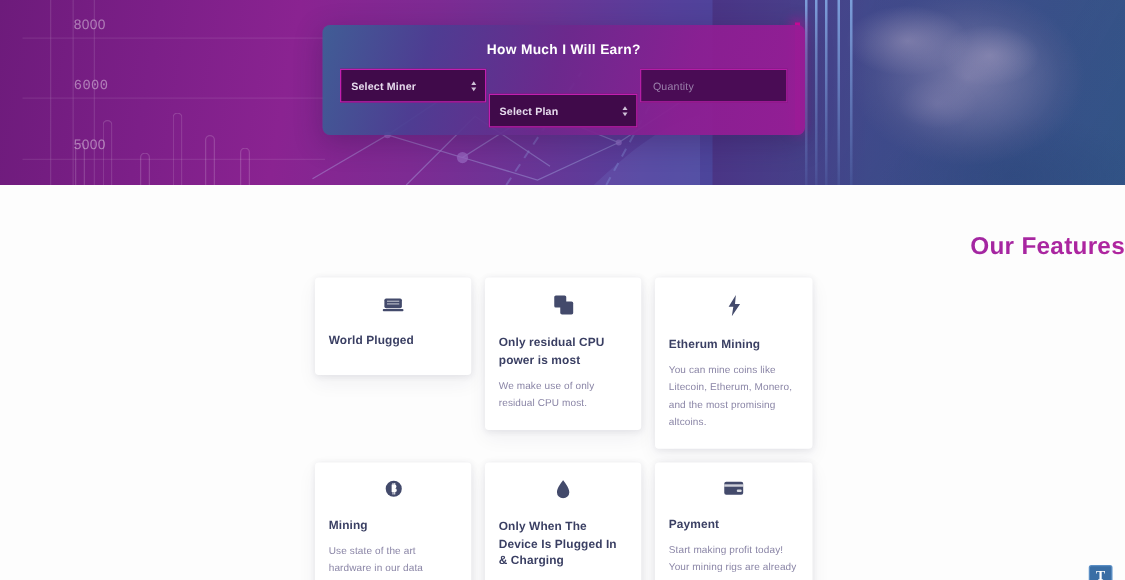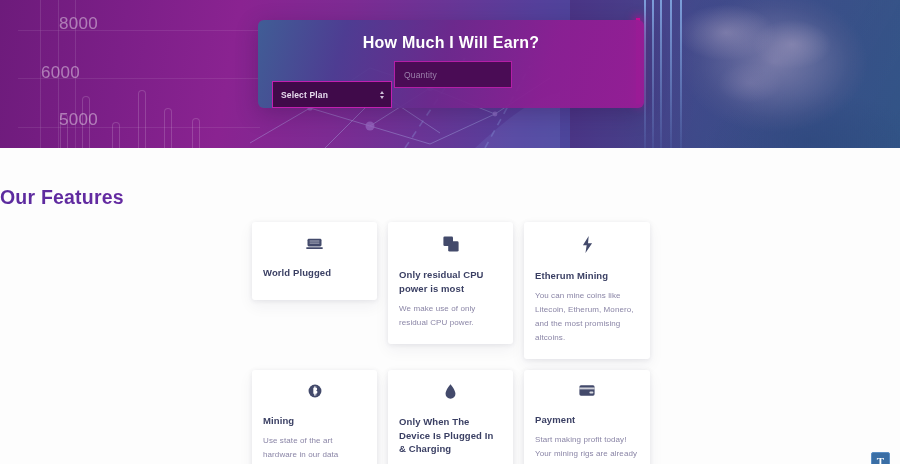--- a/index.html
+++ b/index.html
@@ -36,21 +36,21 @@
   }
   .hero-fade {
     position: absolute; right: 0; top: 0; width: 330px; height: 148px;
     background: linear-gradient(90deg, rgba(74,52,132,.95) 0%, rgba(60,70,130,.35) 38%, rgba(55,85,135,.10) 100%);
   }
   .hero-grid { position: absolute; left: 0; top: 0; width: 270px; height: 148px; opacity: .30; }
   .hero-grid .vl { position: absolute; top: 0; bottom: 0; width: 1px; background: rgba(255,255,255,.35); }
   .hero-grid .hl { position: absolute; left: 18px; right: 10px; height: 1px; background: rgba(255,255,255,.28); }
   .axis-label {
     position: absolute; color: rgba(255,255,255,.42);
-    font-size: 17px; letter-spacing: .3px; padding-left: 37px;
+    font-size: 11px; letter-spacing: .3px; padding-left: 37px;
   }
   .bars { position: absolute; left: 60px; bottom: 0; width: 240px; height: 70px; opacity: .35; }
   .bars i { position: absolute; bottom: 0; width: 8px; border: 1px solid rgba(255,255,255,.45);
             border-bottom: none; border-radius: 4px 4px 0 0; }
   .net { position: absolute; left: 230px; bottom: 0; width: 330px; height: 100px; opacity: .55; }
   .glow-bars { position: absolute; left: 640px; top: 0; width: 46px; height: 148px; opacity: .75; }
   .glow-bars i { position: absolute; top: 0; bottom: 0; width: 2px;
                  background: linear-gradient(180deg, rgba(150,200,255,.9), rgba(120,170,240,.15)); }
   .magenta-edge { position: absolute; left: 636px; top: 18px; width: 4px; height: 86px;
                   background: #cf0a9a; box-shadow: 0 0 9px 2px rgba(207,10,154,.7); }
@@ -58,21 +58,21 @@
   
   .calc {
     position: absolute; left: 258px; top: 20px; width: 386px; height: 88px;
     border-radius: 6px; overflow: hidden;
     background: linear-gradient(105deg,
        rgba(58,98,150,.92) 0%, rgba(74,62,146,.92) 22%,
        rgba(108,40,140,.93) 48%, rgba(140,30,146,.94) 74%, rgba(152,28,150,.94) 100%);
     box-shadow: 0 6px 22px rgba(40,10,60,.28);
   }
   .calc-title {
-    text-align: center; color: #ffffff; font-size: 16px; font-weight: bold;
+    text-align: center; color: #ffffff; font-size: 11px; font-weight: bold;
     letter-spacing: .25px; padding-top: 14px;
   }
   .calc-row { display: flex; padding: 9px 14px 0 14px; gap: 2px; }
   .field {
     position: relative; height: 27px; border: 1px solid #c21fb0;
     background: #400a4a; display: flex; align-items: center;
   }
   .field.sel-miner { width: 117px; }
   .field.sel-plan  { width: 120px; margin-top: 20px; }
   .field.qty       { width: 118px; border-color: #b41ea6; background: #4a0c55; }
@@ -87,21 +87,21 @@
            display: flex; flex-direction: column; gap: 2px; }
   .caret i {
     width: 0; height: 0; border-left: 2.5px solid transparent; border-right: 2.5px solid transparent;
   }
   .caret i.up   { border-bottom: 3px solid #cfc2d8; }
   .caret i.down { border-top: 3px solid #cfc2d8; }
 
   
   .features { position: absolute; left: 0; top: 148px; width: 900px; height: 316px; background: #fdfdfd; }
   .section-title {
-    text-align: left; margin-top: 38px;
+    text-align: right; margin-top: 38px;
     font-size: 19.5px; font-weight: bold; letter-spacing: .2px;
     background: linear-gradient(90deg, #5b2b9e 0%, #7a2aa8 45%, #b0259f 100%);
     -webkit-background-clip: text; background-clip: text; color: transparent; text-decoration: underline;
   }
   .grid {
     position: absolute; left: 252px; top: 74px; width: 398px;
     display: grid; grid-template-columns: 125px 125px 126px; gap: 11px 11px;
     align-items: start;
   }
   .card {
@@ -134,21 +134,21 @@
 
     <div class="hero-grid">
       <div class="vl" style="left:40px"></div>
       <div class="vl" style="left:58px"></div>
       <div class="vl" style="left:75px"></div>
       <div class="hl" style="top:30px"></div>
       <div class="hl" style="top:78px"></div>
       <div class="hl" style="top:127px"></div>
     </div>
     <div class="axis-label" style="left:22px; top:14px;">8000</div>
-    <div class="axis-label" style="left:4px; top:63px;">6000</div>
+    <div class="axis-label" style="left:22px; top:63px;font-family:Liberation Mono, monospace;">6000</div>
     <div class="axis-label" style="left:22px; top:110px;">5000</div>
 
     <div class="bars">
       <i style="left:0px;   height:34px;"></i>
       <i style="left:22px;  height:52px;"></i>
       <i style="left:52px;  height:26px;"></i>
       <i style="left:78px;  height:58px;"></i>
       <i style="left:104px; height:40px;"></i>
       <i style="left:132px; height:30px;"></i>
     </div>
@@ -182,20 +182,27 @@
         <i style="left:20px"></i>
       <i style="left:30px"></i>
         <i style="left:40px"></i>
     </div>
     <div class="magenta-edge"></div>
 
     <div class="calc">
       <div class="calc-title">How Much I Will Earn?</div>
       <div class="calc-row">
 
+        <div class="field sel-miner">
+          <span class="lbl">Select Miner</span>
+          <span class="caret">
+              <i class="up"></i>
+              <i class="down"></i>
+            </span>
+        </div>
 
         <div class="field sel-plan">
           <span class="lbl">Select Plan</span>
           <span class="caret">
               <i class="up"></i>
               <i class="down"></i>
             </span>
         </div>
 
         <div class="field qty">
@@ -224,21 +231,21 @@
       </div>
 
       <div class="card">
         <div class="card-icon">
           <svg width="16" height="16" viewBox="0 0 20 20" fill="currentColor">
             <rect x="0.5" y="0.5" width="12" height="12" rx="1.6"></rect>
             <rect x="6.5" y="6.5" width="13" height="13" rx="1.8"></rect>
           </svg>
         </div>
         <div class="card-title">Only residual CPU power is most</div>
-        <div class="card-text">We make use of only residual CPU power.</div>
+        <div class="card-text">We make use of only residual CPU most.</div>
       </div>
 
       <div class="card">
         <div class="card-icon">
           <svg width="11" height="17" viewBox="0 0 12 20" fill="currentColor">
             <path d="M7.4 0 L0.6 11 H5 L3.6 20 L11.4 8.4 H6.6 Z"></path>
           </svg>
         </div>
         <div class="card-title">Etherum Mining</div>
         <div class="card-text">You can mine coins like Litecoin, Etherum, Monero, and the most promising altcoins.</div>

